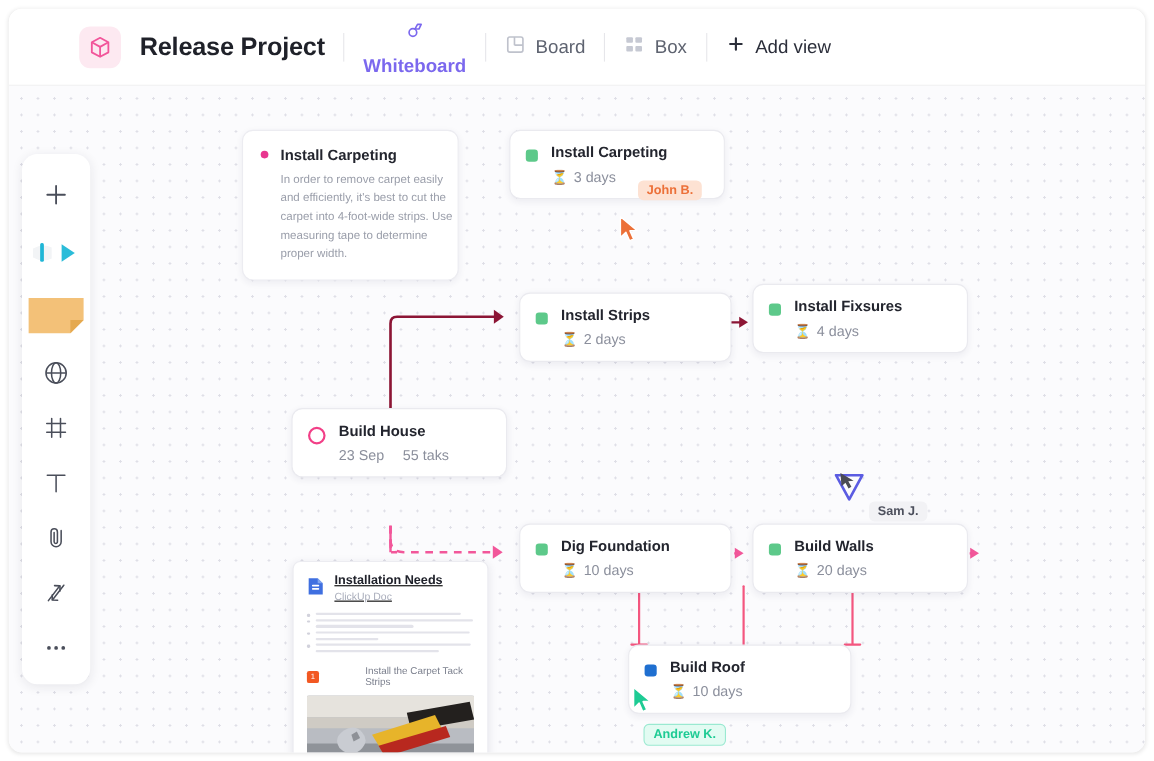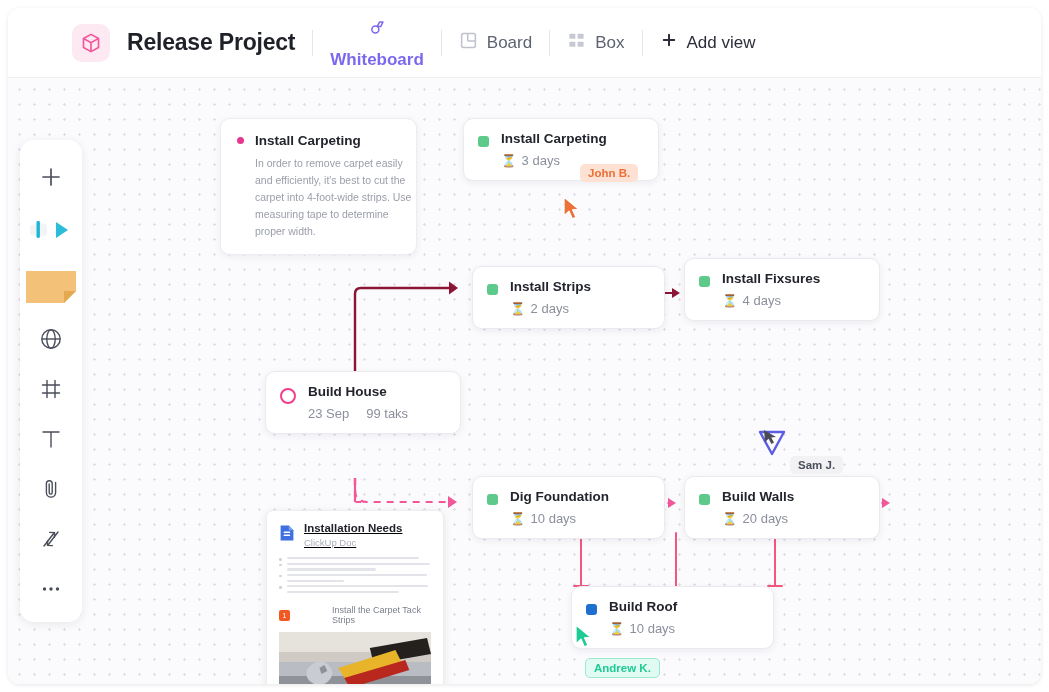--- a/index.html
+++ b/index.html
@@ -321,21 +321,21 @@
         </div>
       </div>
 
       <div class="node" style="left:257px; top:293px; width:196px;">
         <div class="node-inner">
           <span class="ring"></span>
           <div class="node-txt">
             <div class="node-title">Build House</div>
             <div class="milestone-sub">
               <span>23 Sep</span>
-              <span>99 taks</span>
+              <span>55 taks</span>
             </div>
           </div>
         </div>
       </div>
 
       <div class="node" style="left:464px; top:398px; width:193px;">
         <div class="node-inner">
           <span class="dot-sq" style="background:#5dc98a"></span>
           <div class="node-txt">
             <div class="node-title">Dig Foundation</div>

